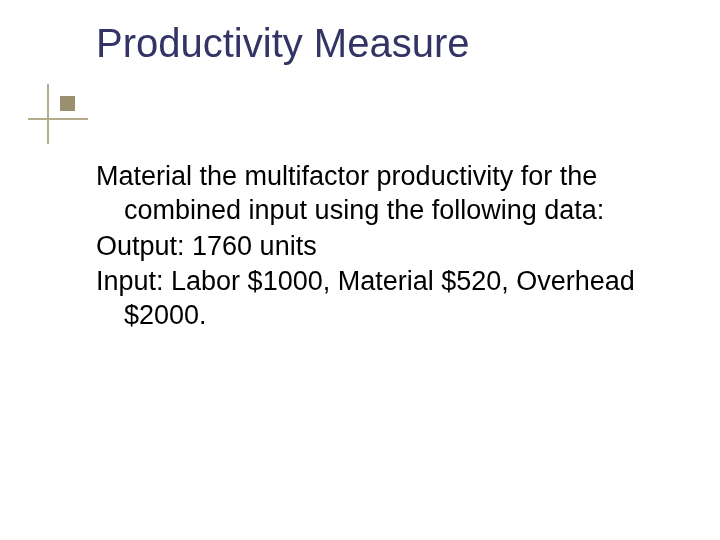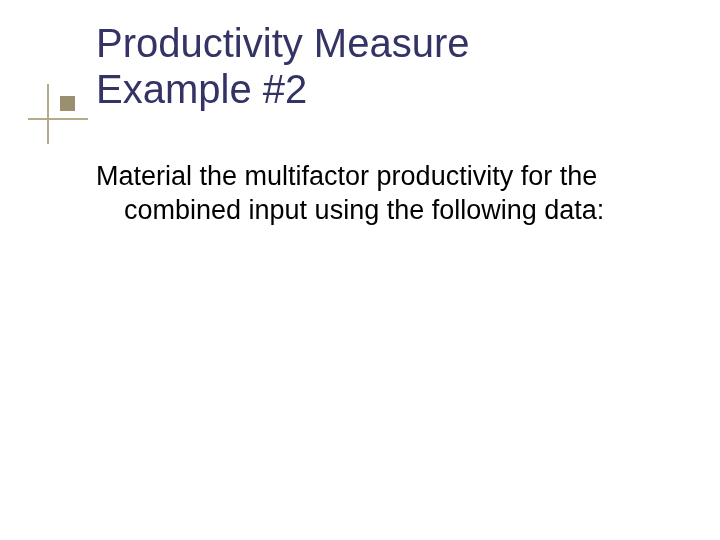--- a/index.html
+++ b/index.html
@@ -65,18 +65,19 @@
 <body>
 
 <div class="decoration">
   <div class="hline"></div>
   <div class="vline"></div>
   <div class="square"></div>
 </div>
 
 <h1 class="title">
   <span>Productivity Measure</span><br>
-  <span>Example #2</span>
 </h1>
 
 <div class="body">
   <p class="indent">Material the multifactor productivity for the combined input using the following data:</p>
+  <p class="indent">Output: 1760 units</p>
+  <p class="indent">Input: Labor $1000, Material $520, Overhead $2000.</p>
 </div>
 
 </body></html>

